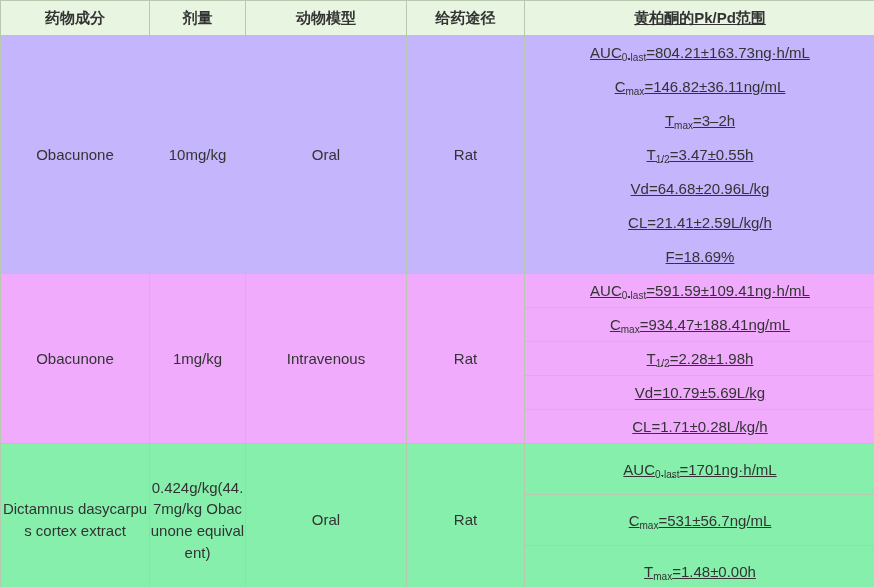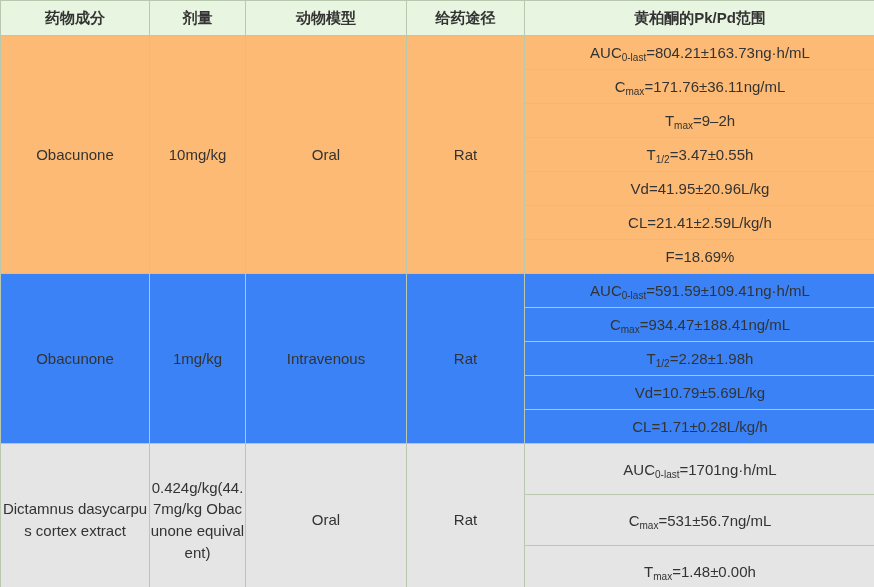--- a/index.html
+++ b/index.html
@@ -31,23 +31,23 @@
     background: #e8f5e0;
     font-weight: bold;
     height: 34px;
     font-size: 15.5px;
     color: #1b1b1b;
     border: 1px solid #a9bfa0;
   }
   tbody td {
     background: #f2faed;
   }
-  tbody tr.group-a td { background: #fdba74; }
-  tbody tr.group-b td { background: #3b82f6; }
-  tbody tr.group-c td { background: #e5e5e5; }
+  tbody tr.group-a td { background: #c4b5fd; }
+  tbody tr.group-b td { background: #f0abfc; }
+  tbody tr.group-c td { background: #86efac; }
   .col-label {
     padding: 4px 6px;
     line-height: 1.45;
     word-break: break-all;
   }
   .val-cell {
     height: 33px;
     padding: 2px 4px;
     white-space: nowrap;
   }
@@ -57,21 +57,21 @@
   sub {
     font-size: 10px;
     vertical-align: baseline;
     position: relative;
     bottom: -3px;
   }
   .w1 { width: 148px; }
   .w2 { width: 95px; }
   .w3 { width: 160px; }
   .w4 { width: 117px; }
-  .w5 { width: 350px; }
+  .w5 { width: 350px; text-decoration: underline; }
 </style>
 </head>
 <body>
 
 <table class="pk-table">
   <thead>
     <tr>
       <th class="w1">药物成分</th>
       <th class="w2">剂量</th>
       <th class="w3">动物模型</th>
@@ -81,30 +81,30 @@
   </thead>
   <tbody id="tbody">
       <tr class="group-a">
         <td class="w1 col-label" rowspan="7">Obacunone</td>
         <td class="w2 col-label" rowspan="7">10mg/kg</td>
         <td class="w3 col-label" rowspan="7">Oral</td>
         <td class="w4 col-label" rowspan="7">Rat</td>
         <td class="w5 val-cell"><span>AUC</span><sub>0-last</sub><span>=804.21±163.73ng·h/mL</span></td>
       </tr>
       <tr class="group-a">
-        <td class="w5 val-cell"><span>C</span><sub>max</sub><span>=171.76±36.11ng/mL</span></td>
+        <td class="w5 val-cell"><span>C</span><sub>max</sub><span>=146.82±36.11ng/mL</span></td>
       </tr>
       <tr class="group-a">
-        <td class="w5 val-cell"><span>T</span><sub>max</sub><span>=9–2h</span></td>
+        <td class="w5 val-cell"><span>T</span><sub>max</sub><span>=3–2h</span></td>
       </tr>
       <tr class="group-a">
         <td class="w5 val-cell"><span>T</span><sub>1/2</sub><span>=3.47±0.55h</span></td>
       </tr>
       <tr class="group-a">
-        <td class="w5 val-cell"><span>Vd</span><span>=41.95±20.96L/kg</span></td>
+        <td class="w5 val-cell"><span>Vd</span><span>=64.68±20.96L/kg</span></td>
       </tr>
       <tr class="group-a">
         <td class="w5 val-cell"><span>CL</span><span>=21.41±2.59L/kg/h</span></td>
       </tr>
       <tr class="group-a">
         <td class="w5 val-cell"><span>F</span><span>=18.69%</span></td>
       </tr>
       <tr class="group-b">
         <td class="w1 col-label" rowspan="5">Obacunone</td>
         <td class="w2 col-label" rowspan="5">1mg/kg</td>

